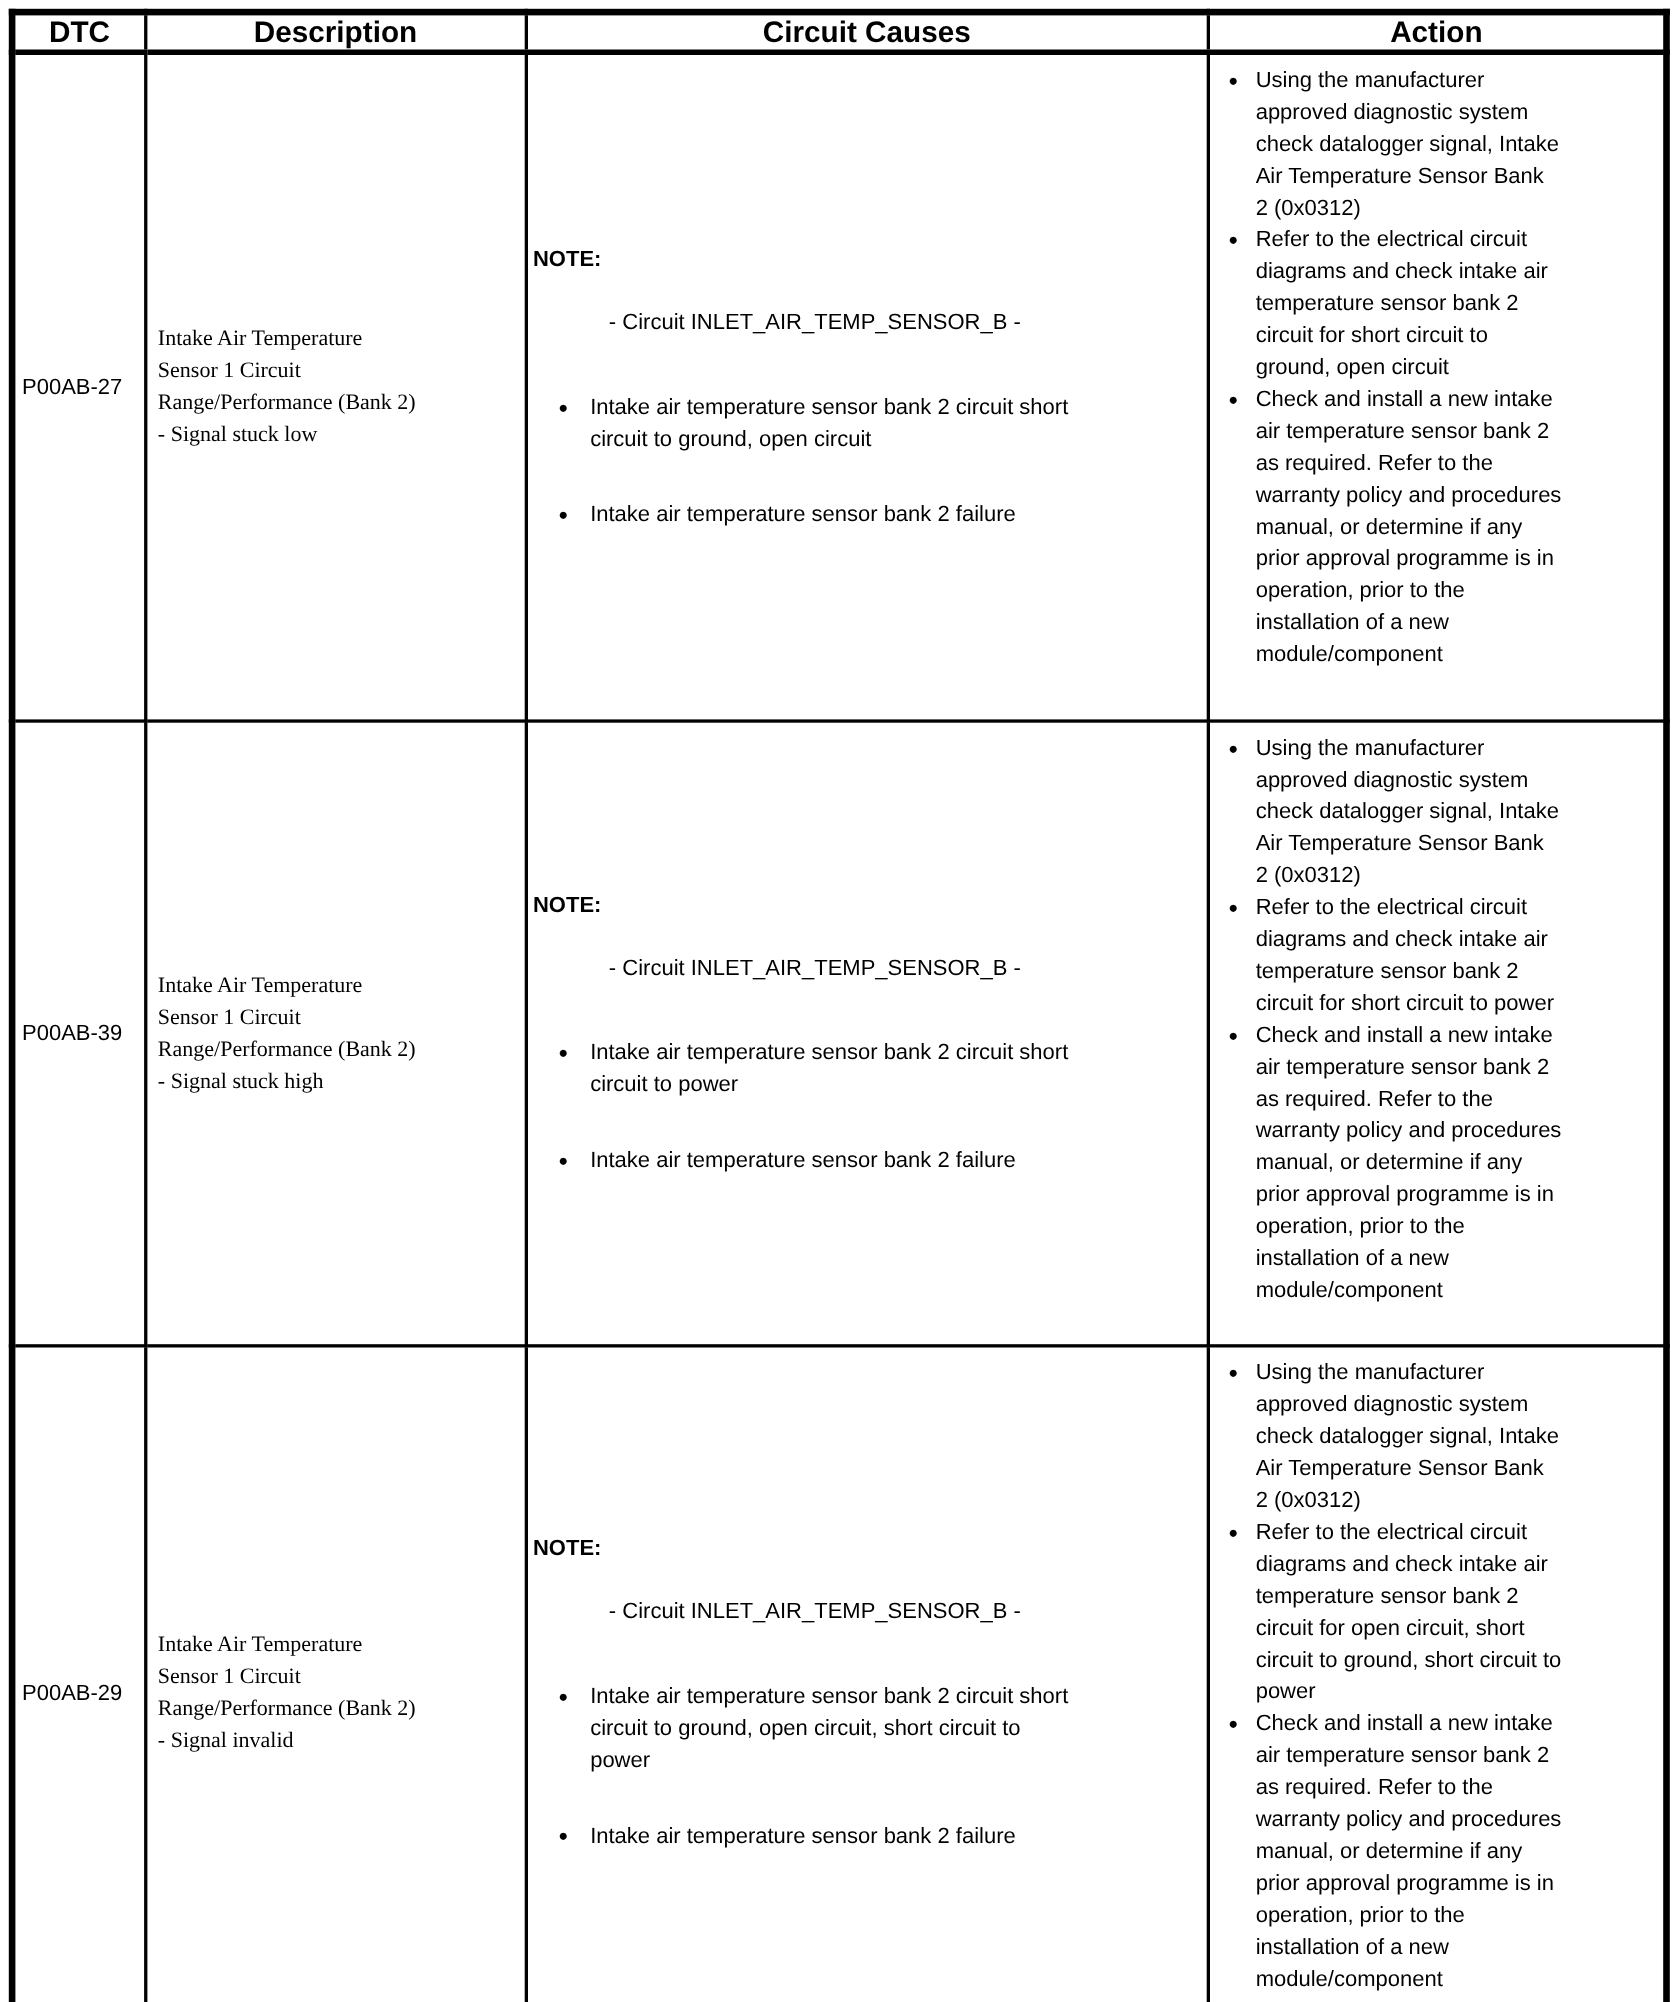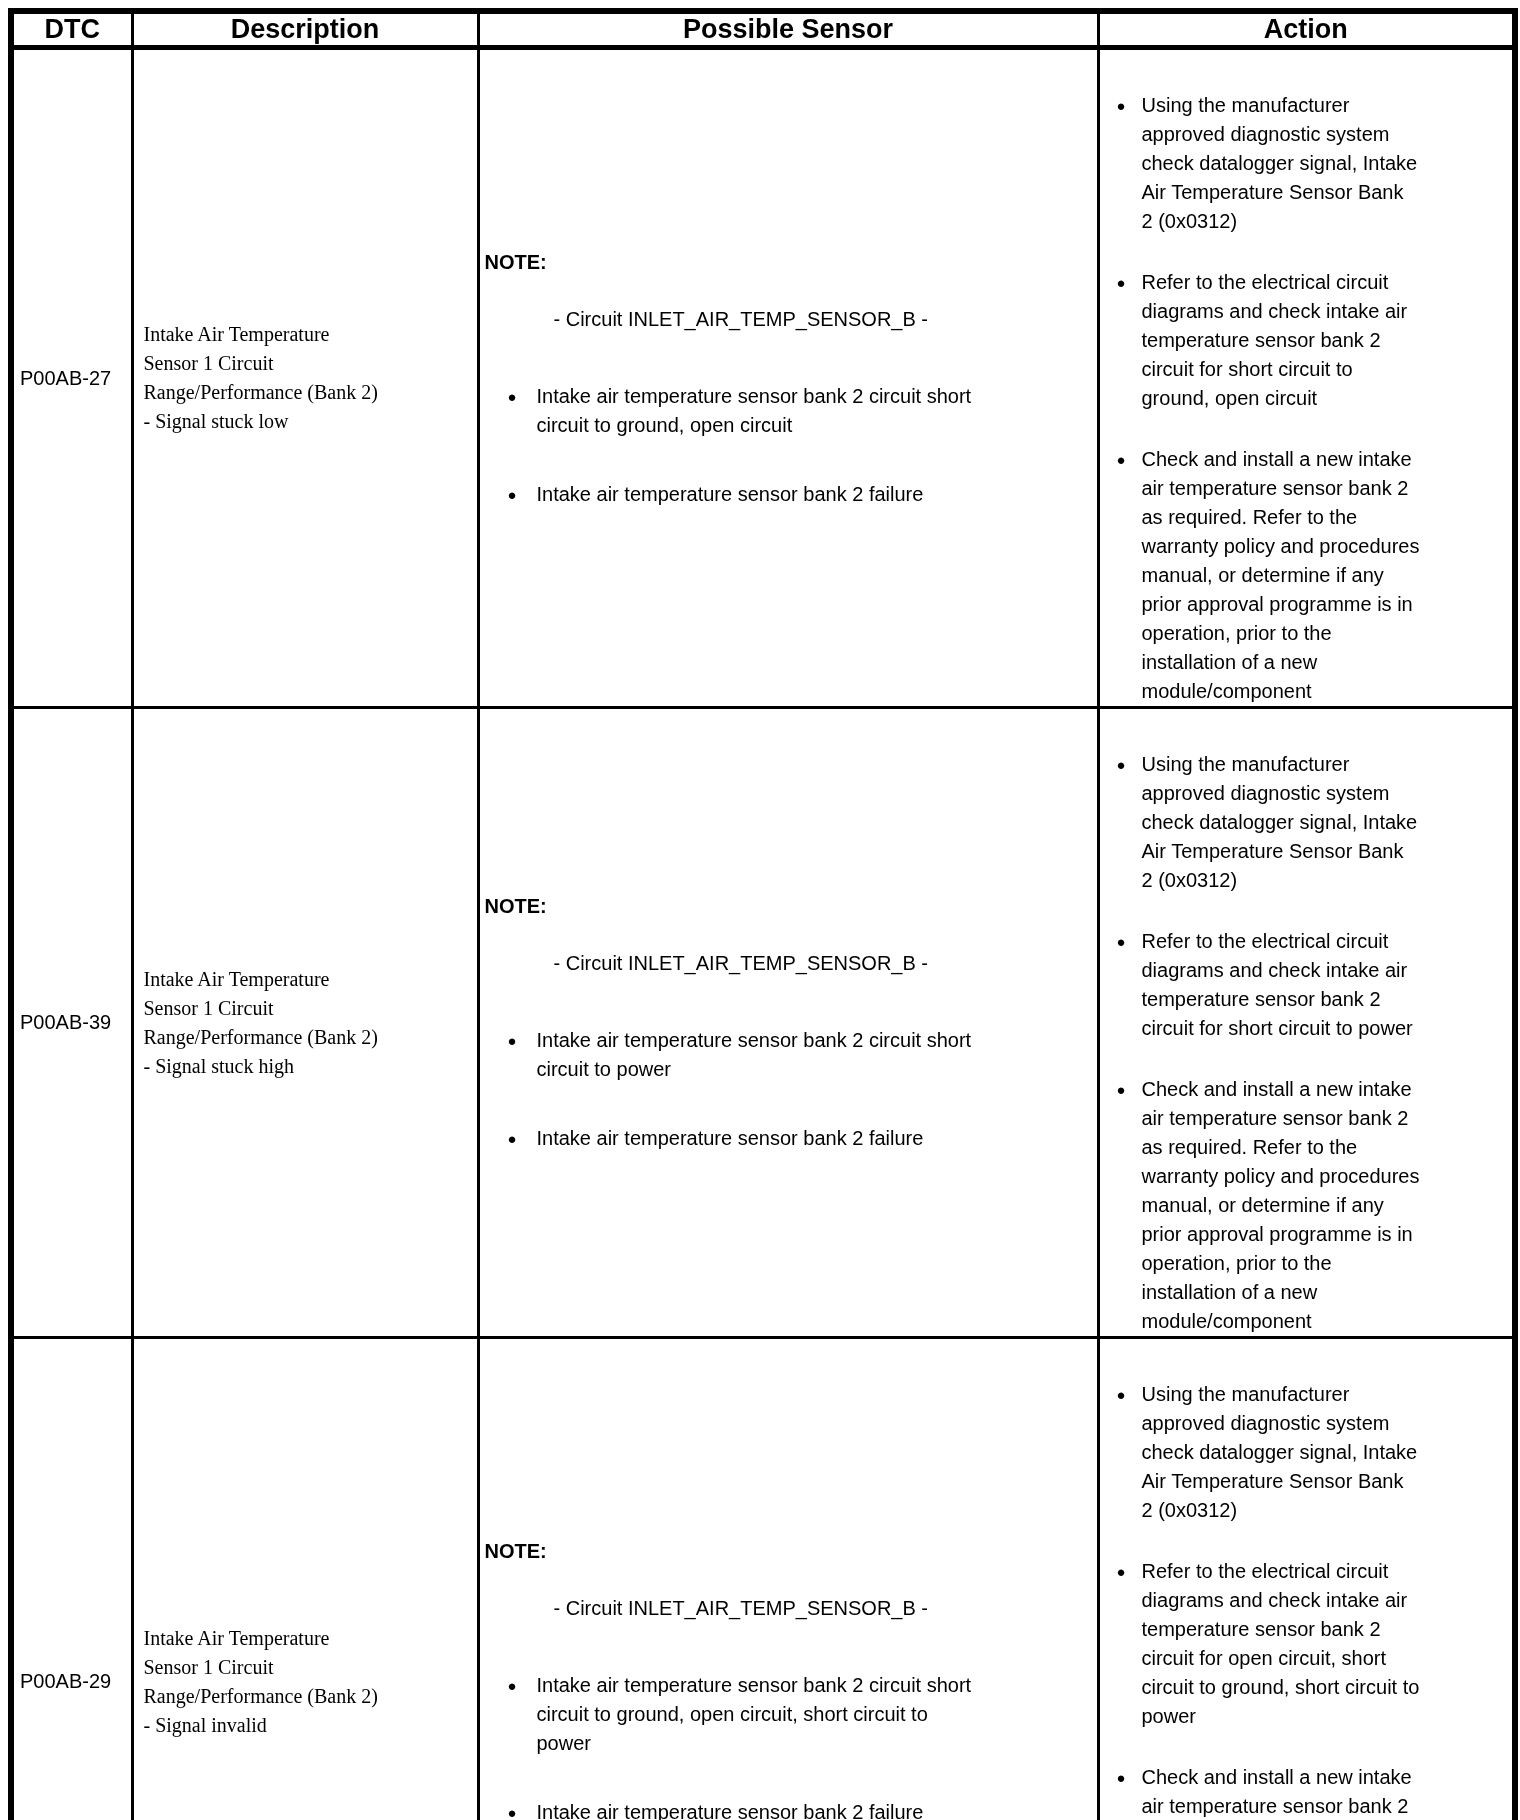--- a/index.html
+++ b/index.html
@@ -81,39 +81,39 @@
     line-height: 29px;
     top: 0;
   }
   td.causes .bullets li { padding-left: 57px; margin-top: 40px; }
   td.causes .bullets li::before { left: 28px; }
 
   td.action {
     vertical-align: top;
     padding-top: 9px;
   }
-  td.action .bullets li { padding-left: 42px; padding-right: 2px; margin-top: 32px; }
+  td.action .bullets li { padding-left: 42px; padding-right: 2px; }
   td.action .bullets li::before { left: 17px; }
 </style>
 </head>
 <body>
 
 <div class="page">
   <table class="dtc-table">
     <colgroup>
       <col class="c-dtc">
         <col class="c-desc">
         <col class="c-causes">
         <col class="c-action">
     </colgroup>
     <thead>
       <tr class="header-row">
         <th>DTC</th>
         <th>Description</th>
-        <th>Possible Sensor</th>
+        <th>Circuit Causes</th>
         <th>Action</th>
       </tr>
     </thead>
     <tbody>
 
       <tr class="row r0">
         <td class="dtc">P00AB-27</td>
         <td class="desc">Intake Air Temperature
 Sensor 1 Circuit
 Range/Performance (Bank 2)

